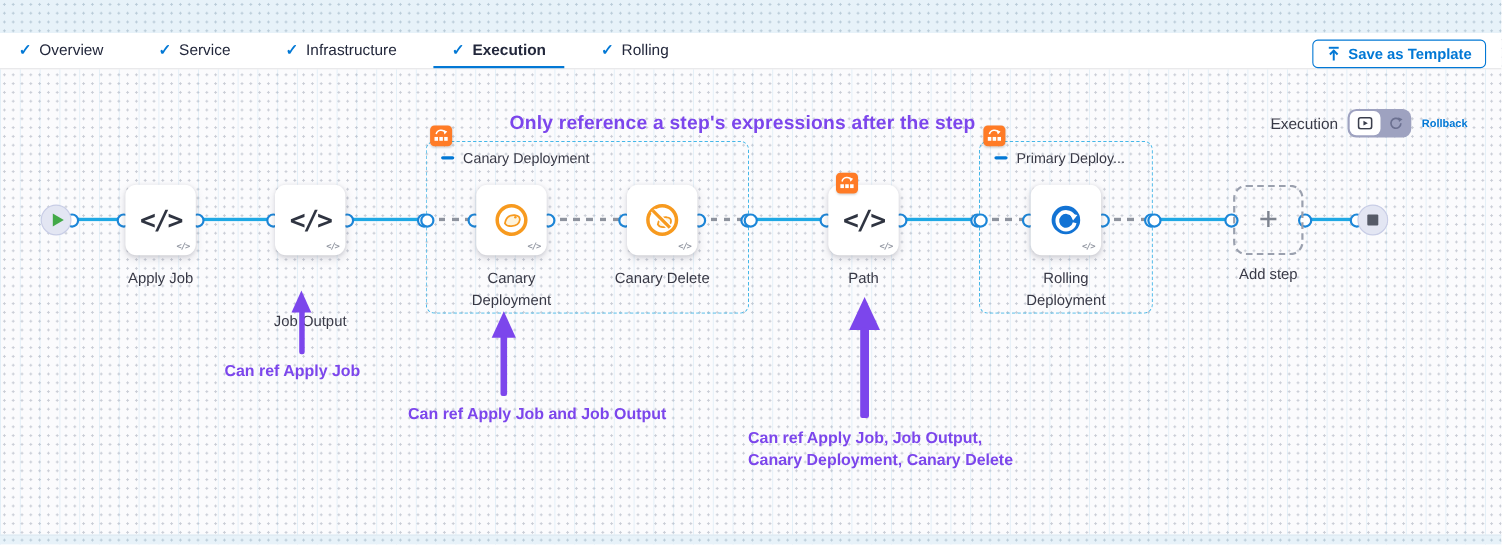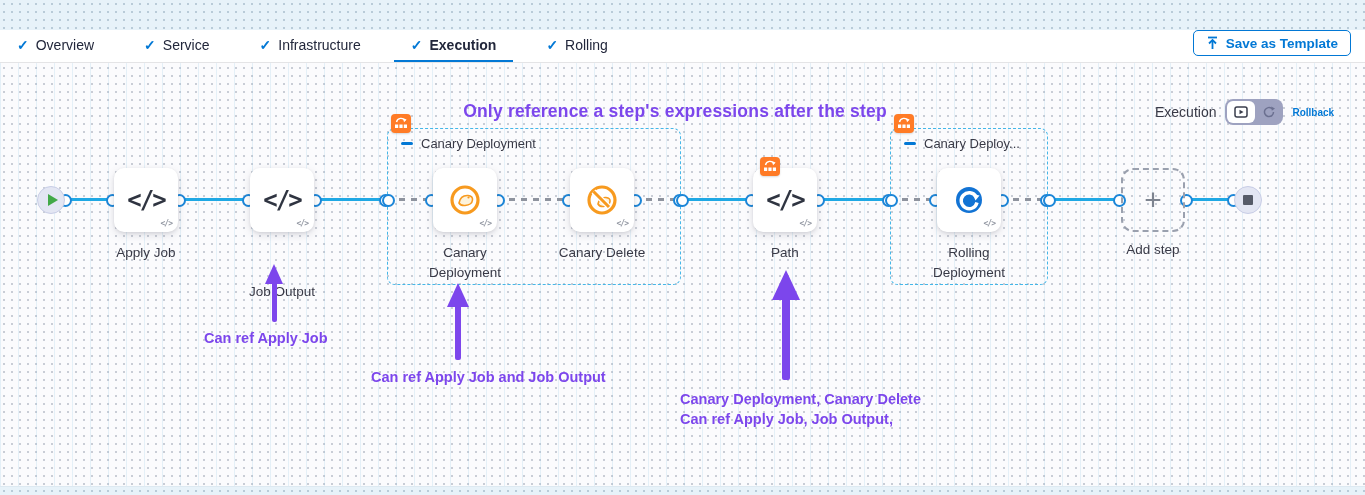--- a/index.html
+++ b/index.html
@@ -19,21 +19,21 @@
   #bottom-strip { bottom:0; height:9px; border-top:1px solid #dde9f1; }
 
   
   .tabbar { position:absolute; top:30px; left:0; width:1365px; height:33px;
     background:#fff; border-bottom:1px solid #e4e4e6; display:flex; align-items:stretch; }
   .tabs { display:flex; align-items:stretch; gap:16px; }
   .tab { display:flex; align-items:center; gap:7px; padding:0 17px; cursor:pointer;
     font-size:14px; color:#22273b; border-bottom:2px solid transparent; }
   .tab.active { font-weight:bold; border-bottom:2px solid #0278d5; }
   .check { color:#0278d5; font-size:14px; font-weight:bold; line-height:1; }
-  .tabbar-right { margin-left:auto; display:flex; align-items:flex-start; padding-right:14px; }
+  .tabbar-right { margin-left:auto; display:flex; align-items:flex-end; padding-right:14px; }
   .save-btn { display:flex; align-items:center; gap:7px; height:26px; padding:0 12px;
     border:1.5px solid #0278d5; border-radius:5px; background:#fff; color:#0278d5;
     font-size:13.5px; font-weight:bold; cursor:pointer; font-family:inherit; }
 
   
   .purple { color:#7c46ec; }
   #annotation-title { position:absolute; top:101px; left:420px; width:510px; text-align:center;
     font-size:17.5px; font-weight:bold; letter-spacing:.2px; }
 
   #mode-bar { position:absolute; top:99px; left:1155px; display:flex; align-items:center; gap:9px; }
@@ -156,21 +156,21 @@
 
   <div class="group" style="left:387px; top:128px; width:294px; height:157px;">
     <div class="group-header">
       <span class="minus-icon"></span>
       <span>Canary Deployment</span>
     </div>
   </div>
   <div class="group" style="left:890px; top:128px; width:158px; height:157px;">
     <div class="group-header">
       <span class="minus-icon"></span>
-      <span>Canary Deploy...</span>
+      <span>Primary Deploy...</span>
     </div>
   </div>
 
   <div class="link solid" style="left:64px;   top:198px; width:50px;"></div>
   <div class="link solid" style="left:178px;  top:198px; width:72px;"></div>
   <div class="link solid" style="left:314px;  top:198px; width:73px;"></div>
   <div class="link dashed" style="left:387px;  top:198px; width:46px;"></div>
   <div class="link dashed" style="left:497px;  top:198px; width:73px;"></div>
   <div class="link dashed" style="left:634px;  top:198px; width:47px;"></div>
   <div class="link solid" style="left:681px;  top:198px; width:72px;"></div>
@@ -273,18 +273,18 @@
   <div class="shaft" style="left:272px; top:282px; width:4.5px; height:40px;"></div>
   <div class="ann-label purple" style="left:204px; top:329px;">Can ref Apply Job</div>
 
   <div class="head" style="left:447px; top:283px; border-left:11px solid transparent; border-right:11px solid transparent; border-bottom:24px solid #7c46ec;"></div>
   <div class="shaft" style="left:455px; top:305px; width:6px; height:55px;"></div>
   <div class="ann-label purple" style="left:371px; top:368px;">Can ref Apply Job and Job Output</div>
 
   <div class="head" style="left:772px; top:270px; border-left:14px solid transparent; border-right:14px solid transparent; border-bottom:30px solid #7c46ec;"></div>
   <div class="shaft" style="left:782px; top:298px; width:7.5px; height:82px;"></div>
   <div class="ann-label purple" style="left:680px; top:390px;">
+    <div>Can ref Apply Job, Job Output,</div>
     <div>Canary Deployment, Canary Delete</div>
-    <div>Can ref Apply Job, Job Output,</div>
   </div>
 
   <div id="bottom-strip" class="strip"></div>
 </div>
 
 </body></html>

